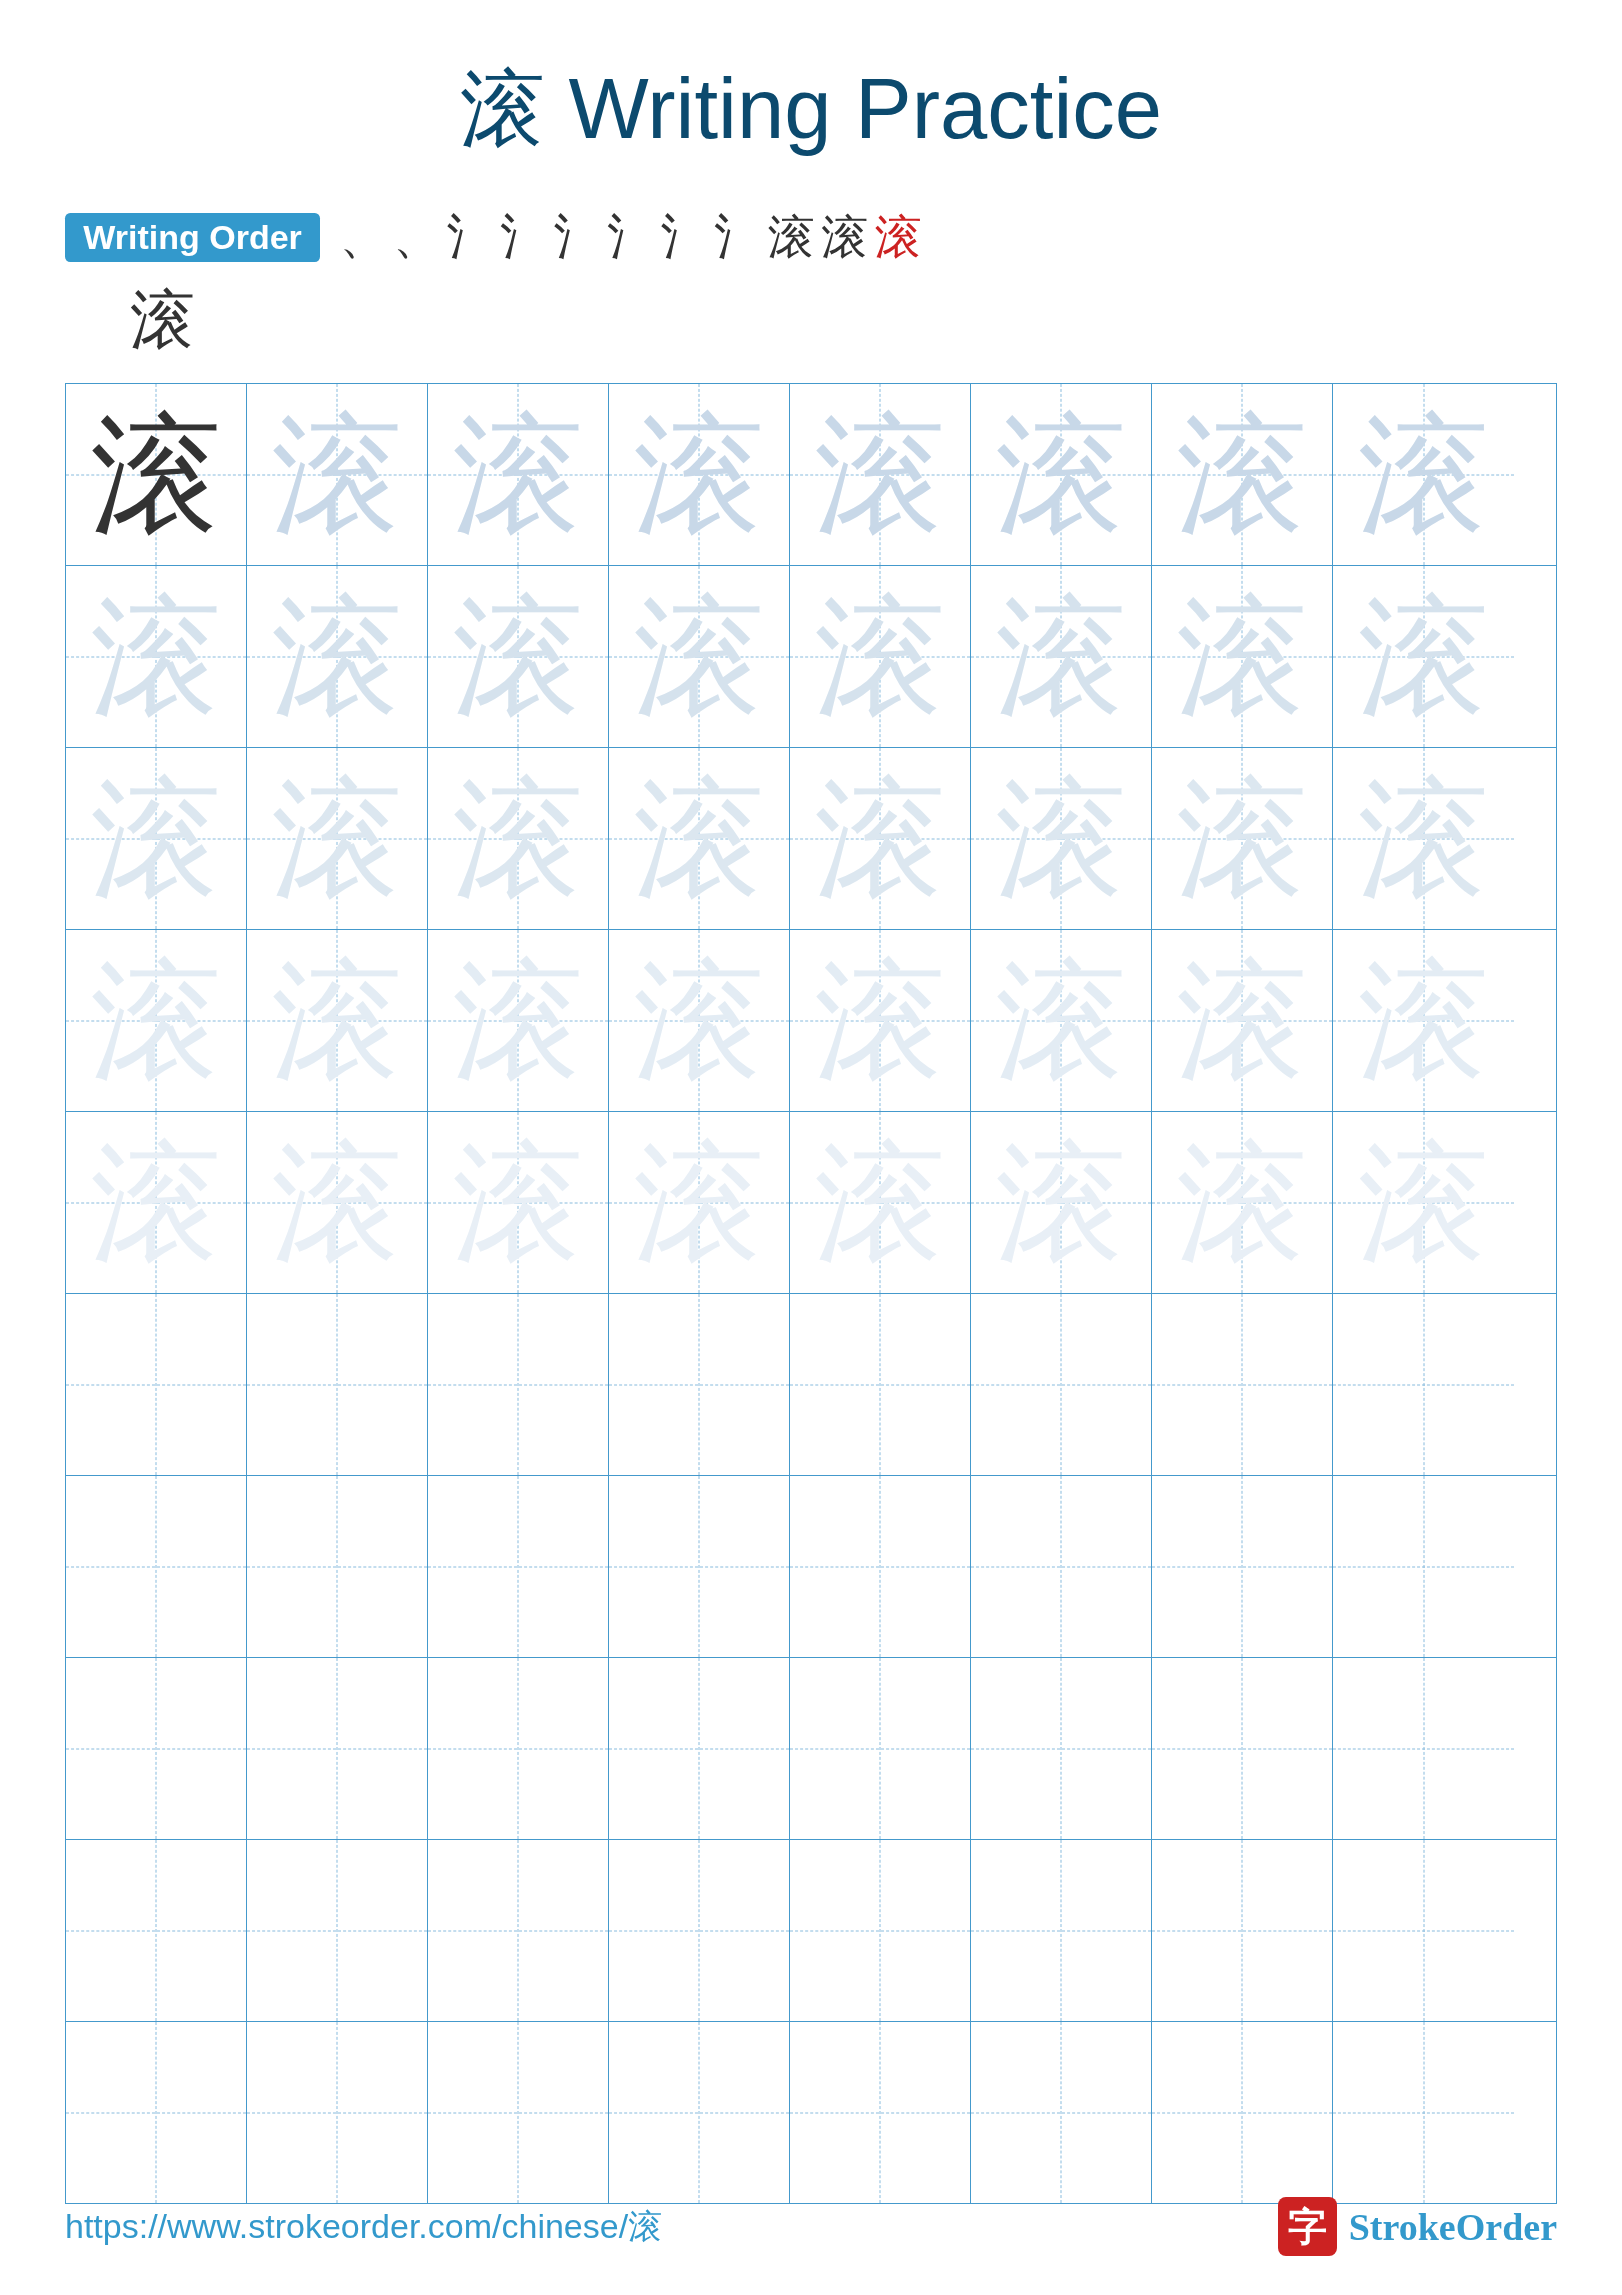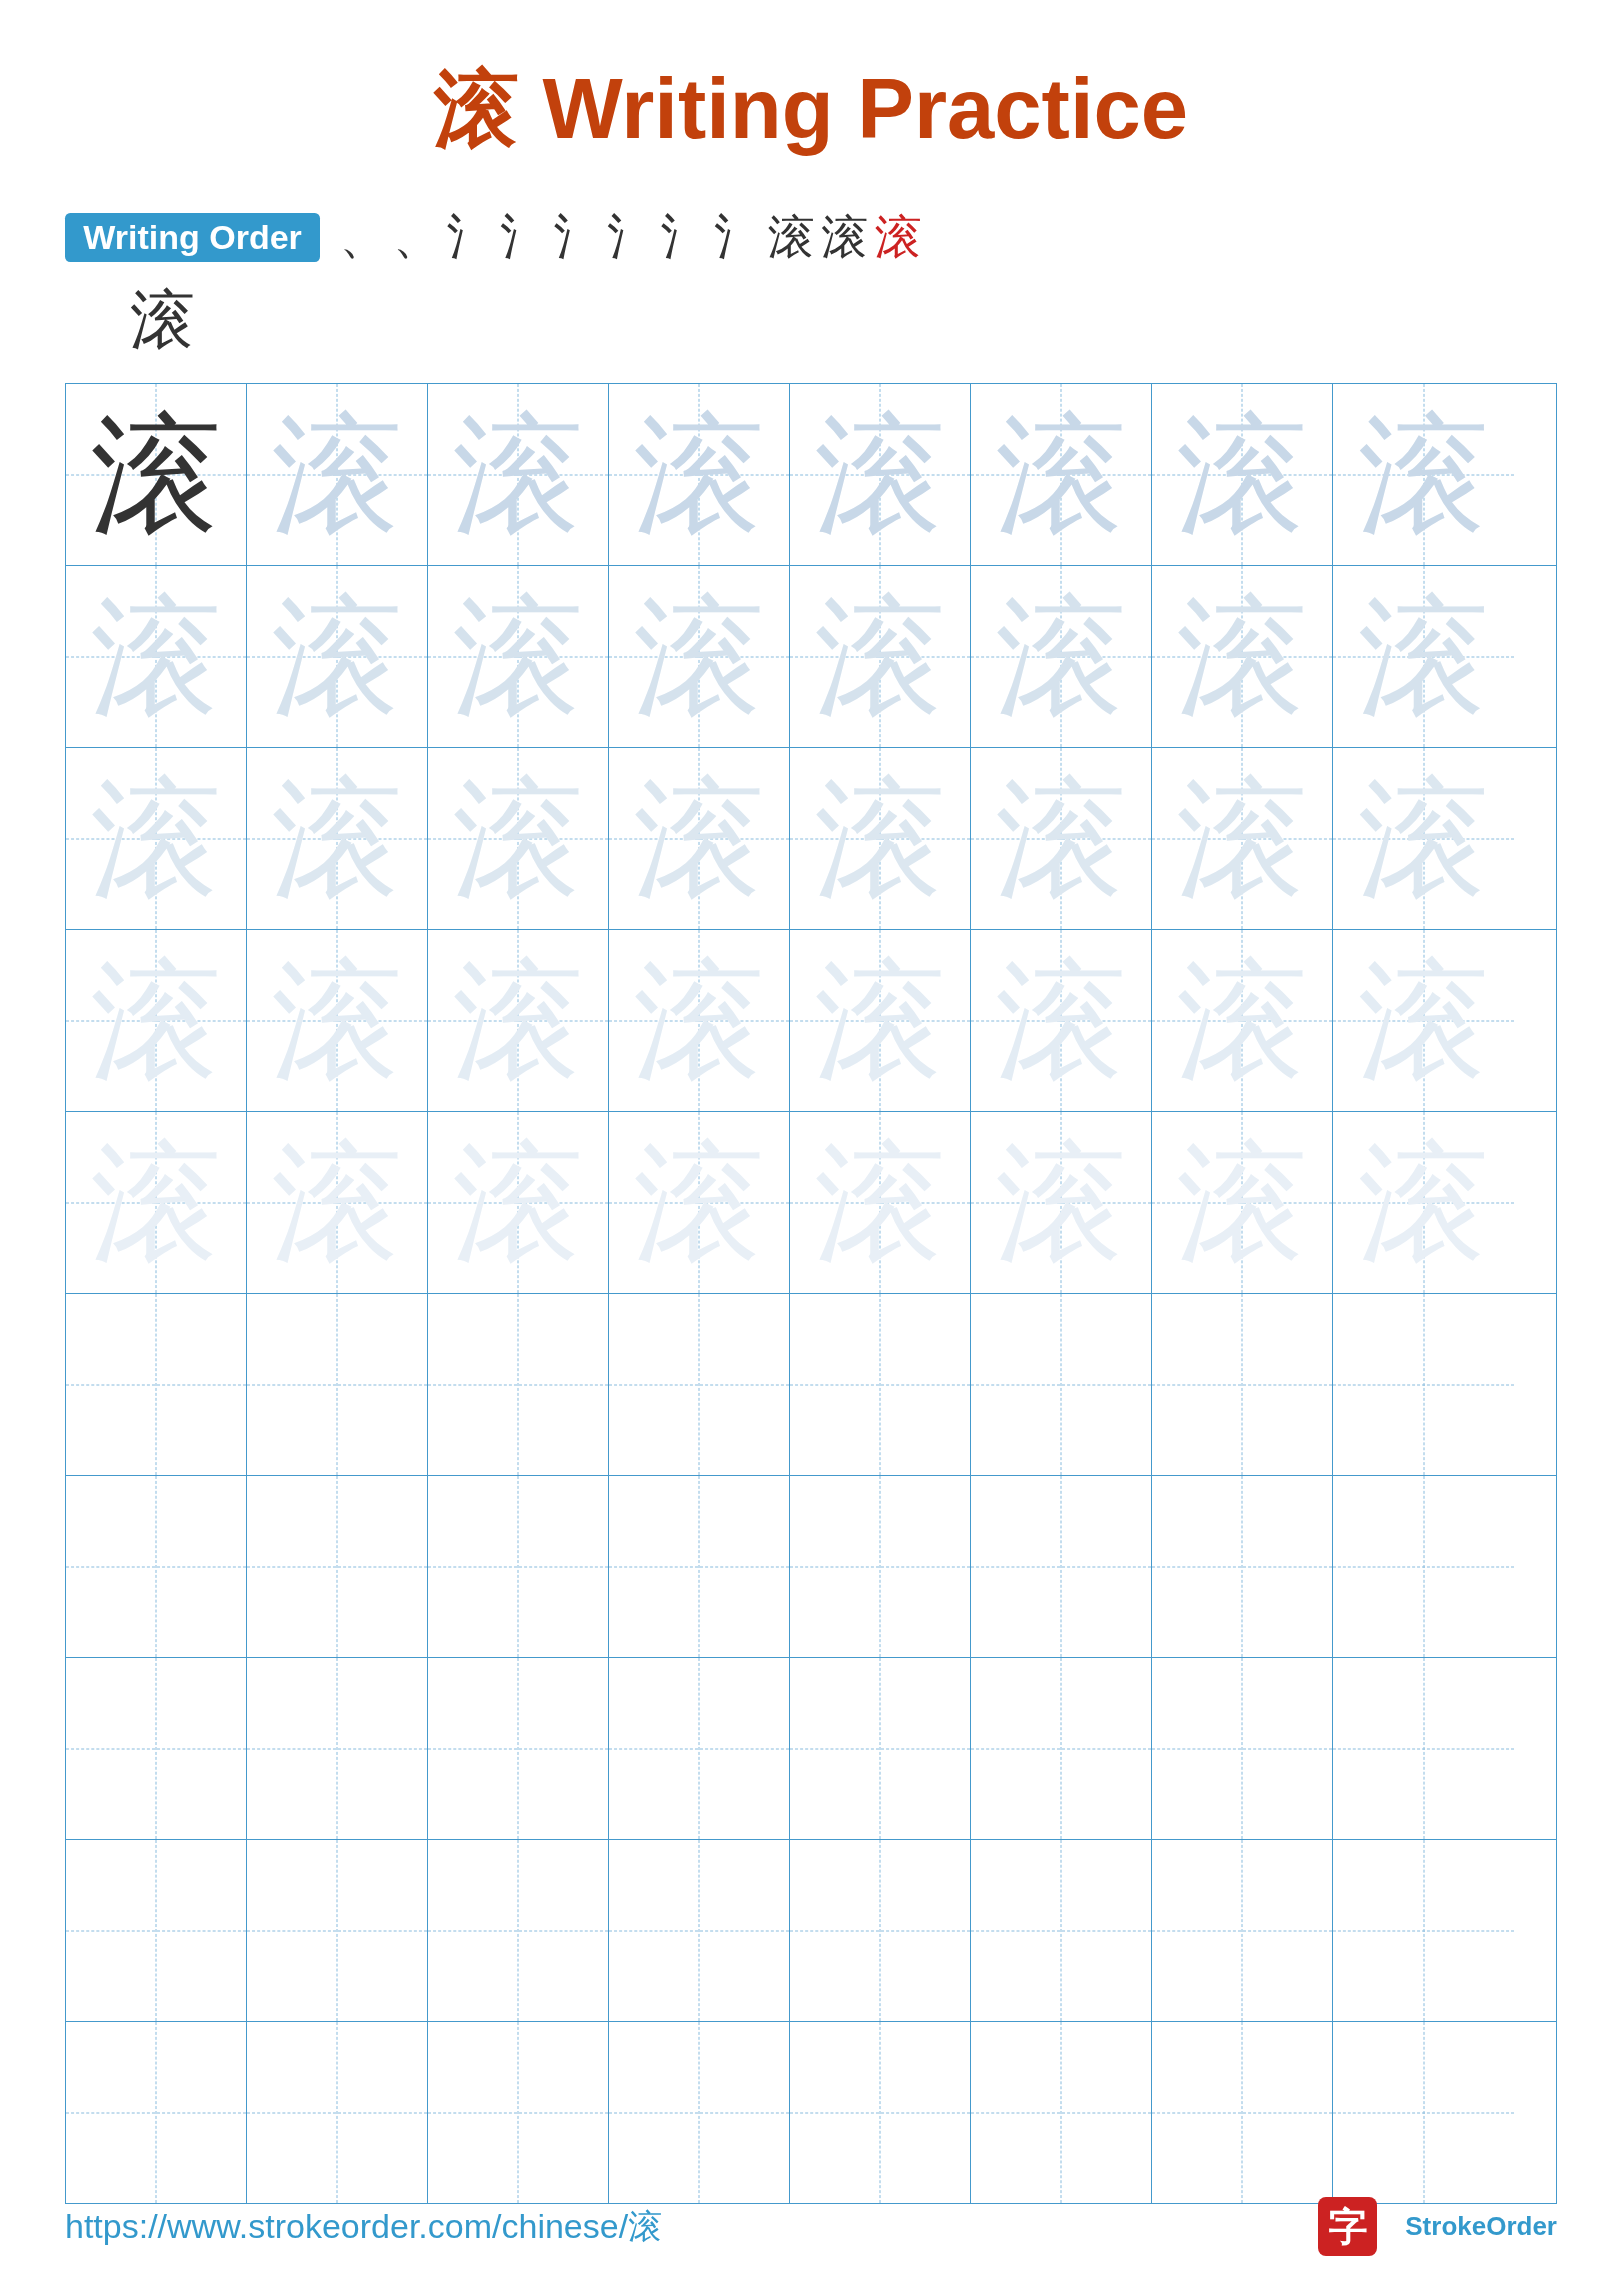--- a/index.html
+++ b/index.html
@@ -14,22 +14,22 @@
     }
 
     
     .title-area {
       text-align: center;
       padding-top: 52px;
       padding-bottom: 39px;
     }
     .title-text {
       font-size: 85px;
-      font-weight: bold;
-      color: #c2410c;
+      font-weight: normal;
+      color: #0c4a6e;
       font-family: 'Arial', serif;
     }
     .title-char {
       font-family: serif;
     }
 
     
     .stroke-order-area {
       padding-left: 65px;
       margin-bottom: 19.6px;
@@ -183,25 +183,24 @@
       border-radius: 7.9px;
       display: flex;
       align-items: center;
       justify-content: center;
       color: white;
       font-size: 39px;
       font-family: serif;
       font-weight: bold;
     }
     .footer-logo-text {
-      font-size: 26px;
+      font-size: 38px;
       font-weight: bold;
       color: #333;
-      font-family: Liberation Sans, sans-serif;
-      margin-left: 16px;
+      font-family: Liberation Serif, serif;
     }
     .footer-logo-text span {
       color: #3399cc;
     }
   </style>
 </head>
 <body>
 
 <div class="title-area">
   <span class="title-text">

